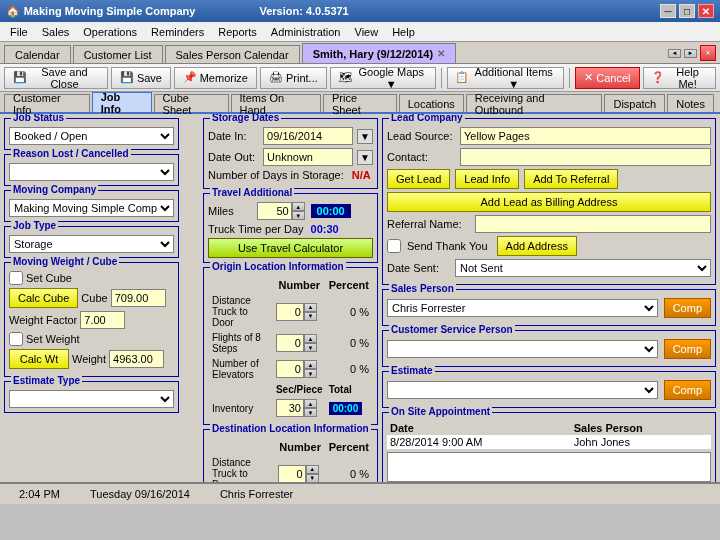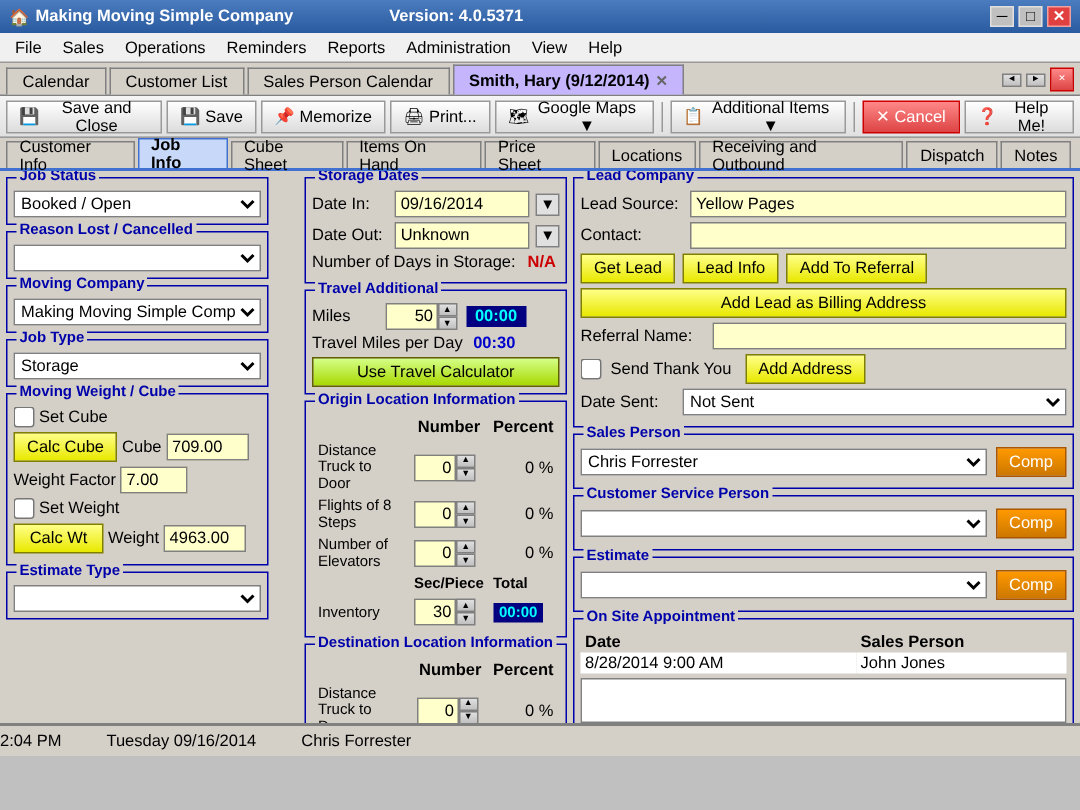--- a/index.html
+++ b/index.html
@@ -268,21 +268,21 @@
       min-width: 40px;
       text-align: center;
     }
 
     
     .status-bar {
       background: #d4d0c8;
       height: 22px;
       display: flex;
       align-items: center;
-      padding: 0 0;
+      padding: 0 19px;
       border-top: 2px solid #808080;
       gap: 30px;
       font-size: 11px;
     }
 
     .btn-row { display: flex; gap: 5px; margin-bottom: 3px; }
 
     
     .pct-cell { width: 30px; text-align: right; font-size: 11px; }
 
@@ -486,21 +486,21 @@
         <div class="spin-input" style="margin-left:20px;">
           <input type="text" value="50" style="width: 35px;" class="input-yellow">
           <div class="spinners">
             <div class="spin-btn">▲</div>
             <div class="spin-btn">▼</div>
           </div>
         </div>
         <span class="time-display" style="margin-left:6px;">00:00</span>
       </div>
       <div class="field-row">
-        <span class="field-label">Travel Miles per Day</span>
+        <span class="field-label">Truck Time per Day</span>
         <span class="value-blue" style="margin-left:4px;">00:30</span>
       </div>
       <div style="margin-top:3px;">
         <button class="btn btn-full" style="background:linear-gradient(to bottom,#d4ff88,#a8d800);border-color:#606000;width:100%;">Use Travel Calculator</button>
       </div>
     </div>
 
     <div class="section" style="padding-top:8px;">
       <span class="section-label">Origin Location Information</span>
       <table class="loc-table">

